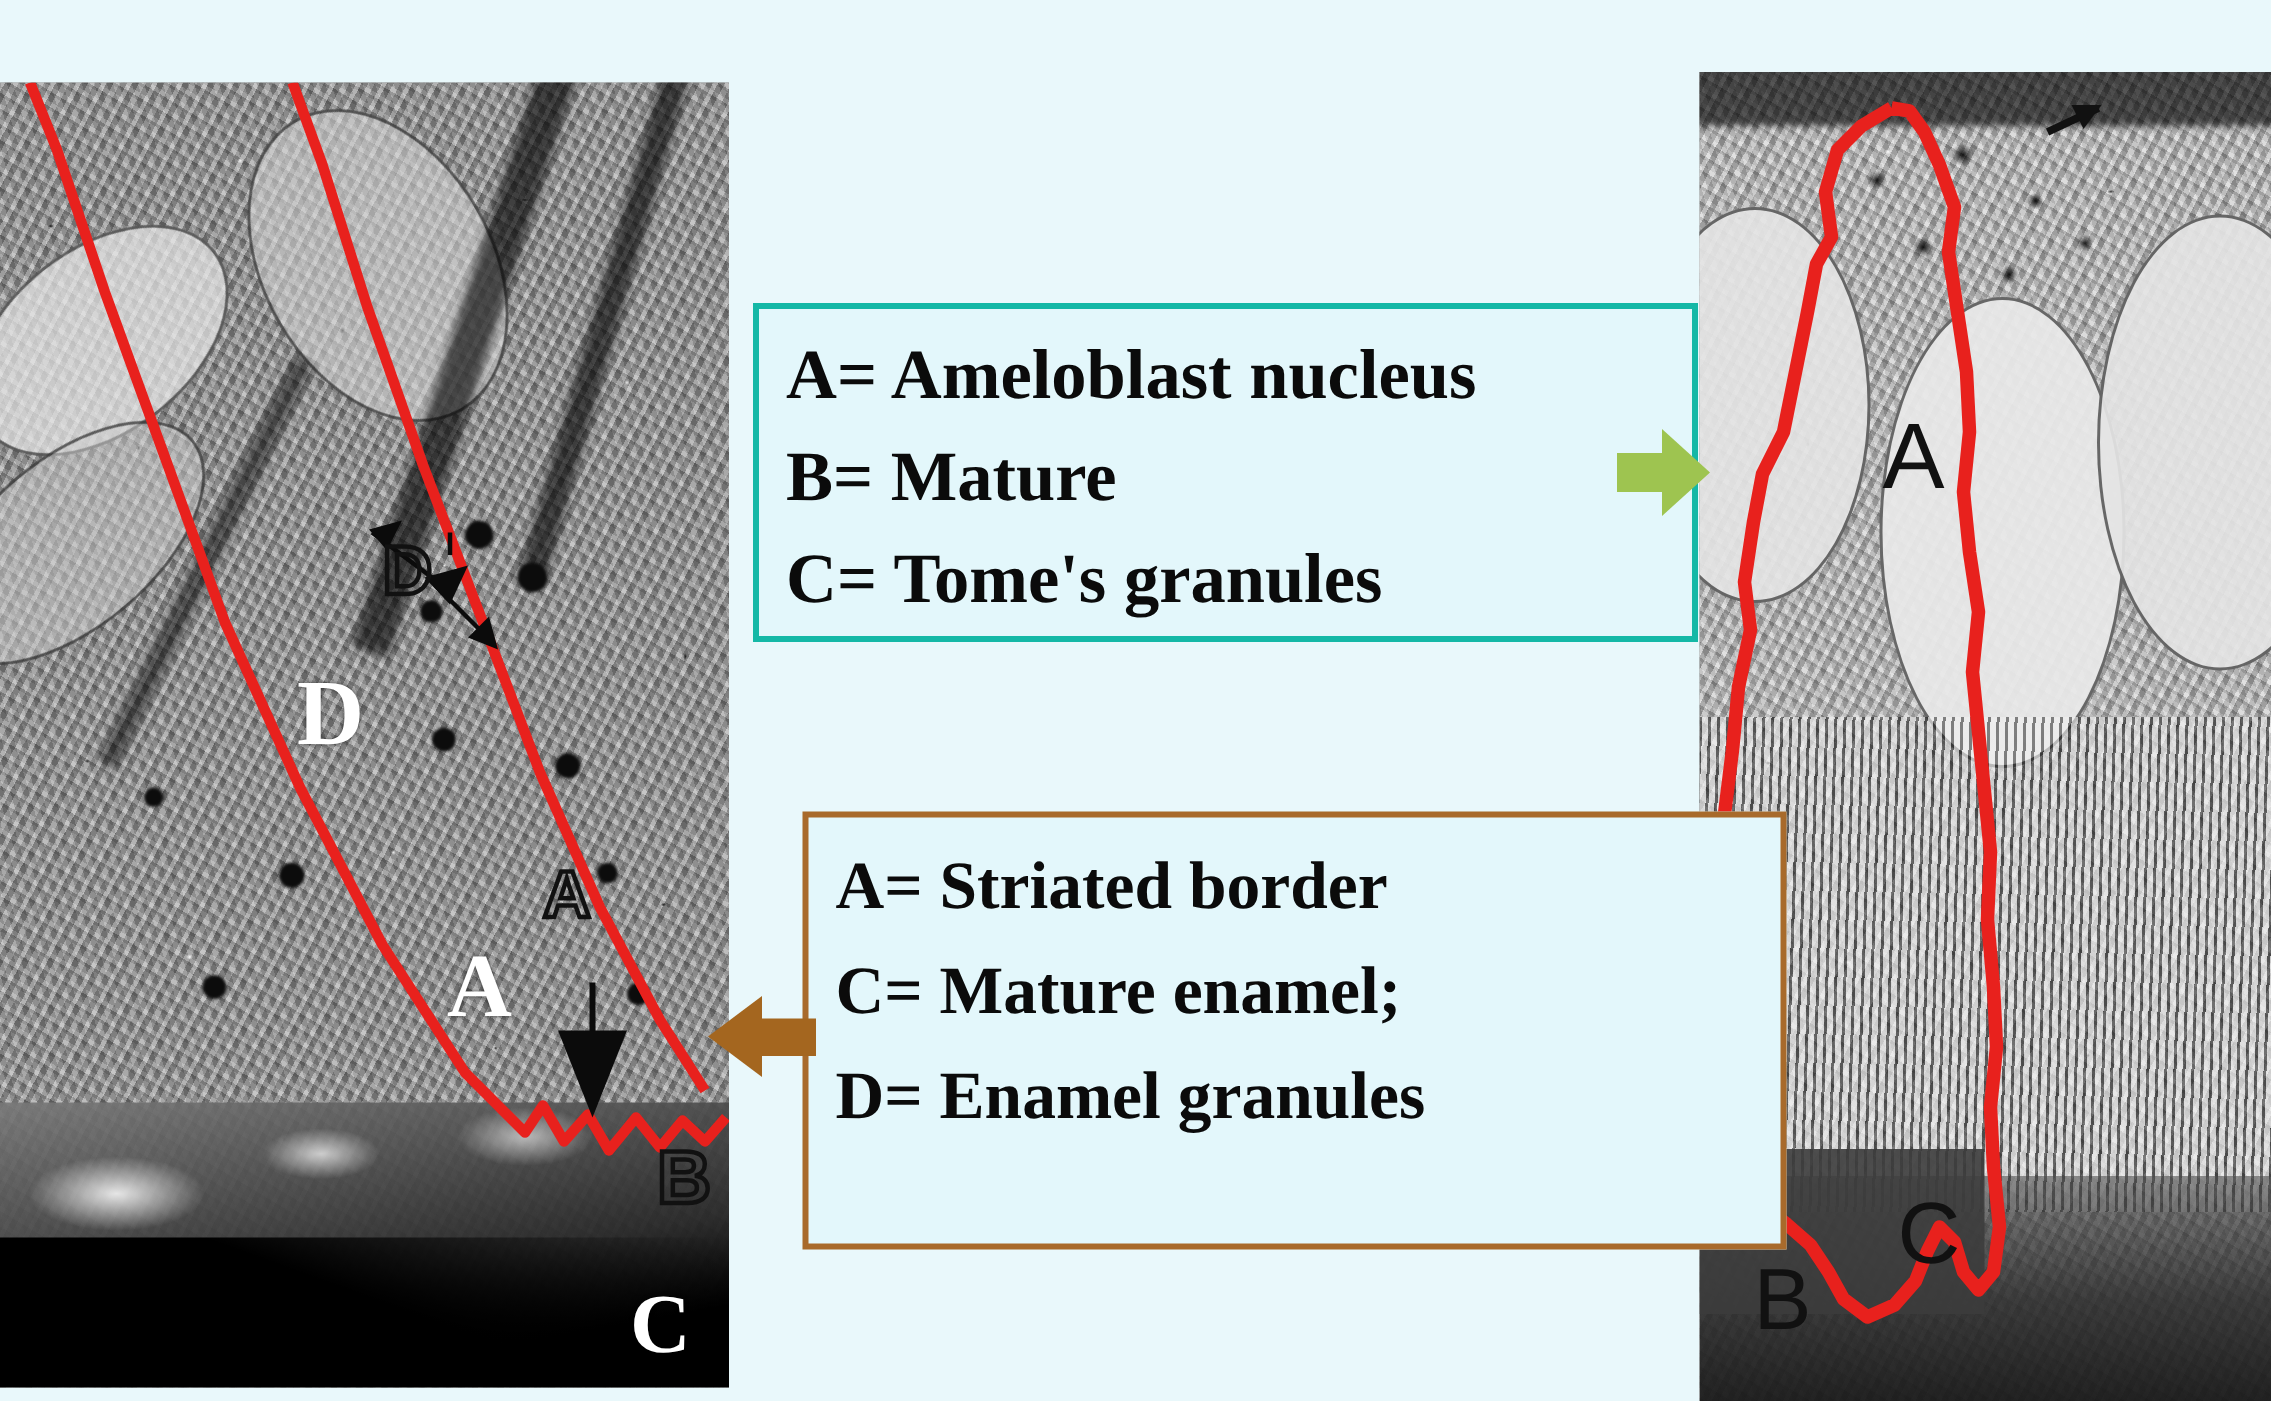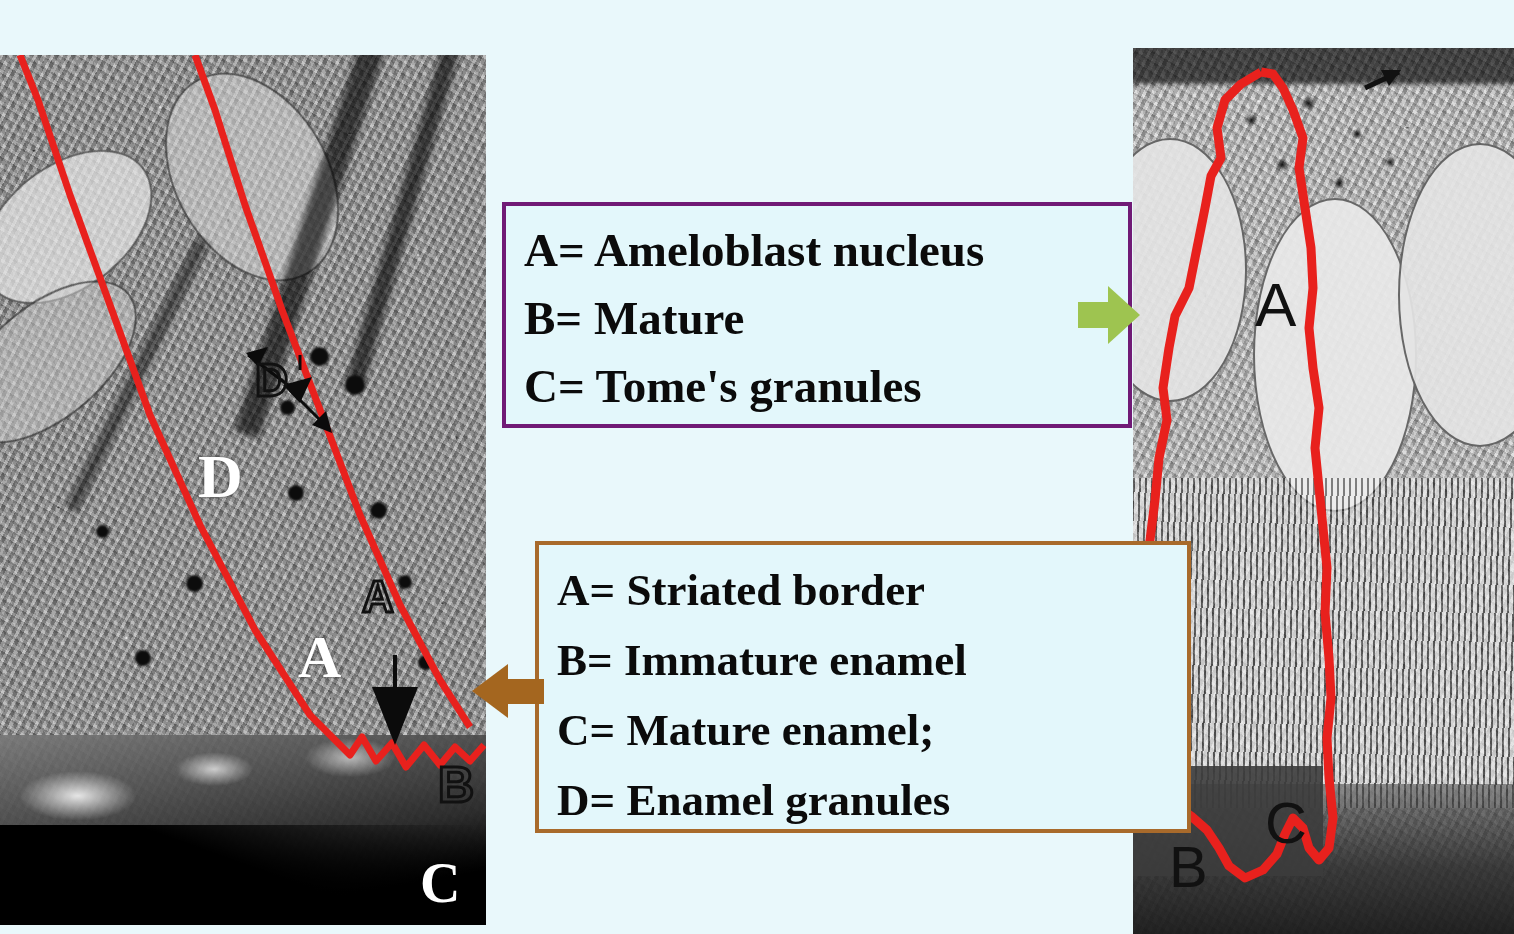--- a/index.html
+++ b/index.html
@@ -105,21 +105,21 @@
   .legend-box .line {
     font-family: "Liberation Serif", serif;
     font-weight: bold;
     color: #0b0b0b;
     white-space: nowrap;
   }
 
   #legend-green {
     left: 502px;  top: 202px;
     width: 630px; height: 226px;
-    border: 4px solid #701a75;
+    border: 4px solid #14b8a6;
   }
   #legend-green .line {
     font-size: 47px;
     line-height: 68px;
   }
 
   #legend-brown {
     left: 535px;  top: 541px;
     width: 656px; height: 292px;
     border: 4px solid #a86a2b;
@@ -266,21 +266,20 @@
   </div>
 
   <div class="legend-box" id="legend-green">
     <div class="line">A= Ameloblast nucleus</div>
     <div class="line">B= Mature</div>
     <div class="line">C= Tome's granules</div>
   </div>
 
   <div class="legend-box" id="legend-brown">
     <div class="line">A= Striated border</div>
-    <div class="line">B= Immature enamel</div>
     <div class="line">C= Mature enamel;</div>
     <div class="line">D= Enamel granules</div>
   </div>
 
   <div class="block-arrow" id="arrow-green">
     <div class="shaft"></div>
     <div class="head"></div>
   </div>
 
   <div class="block-arrow" id="arrow-brown">

